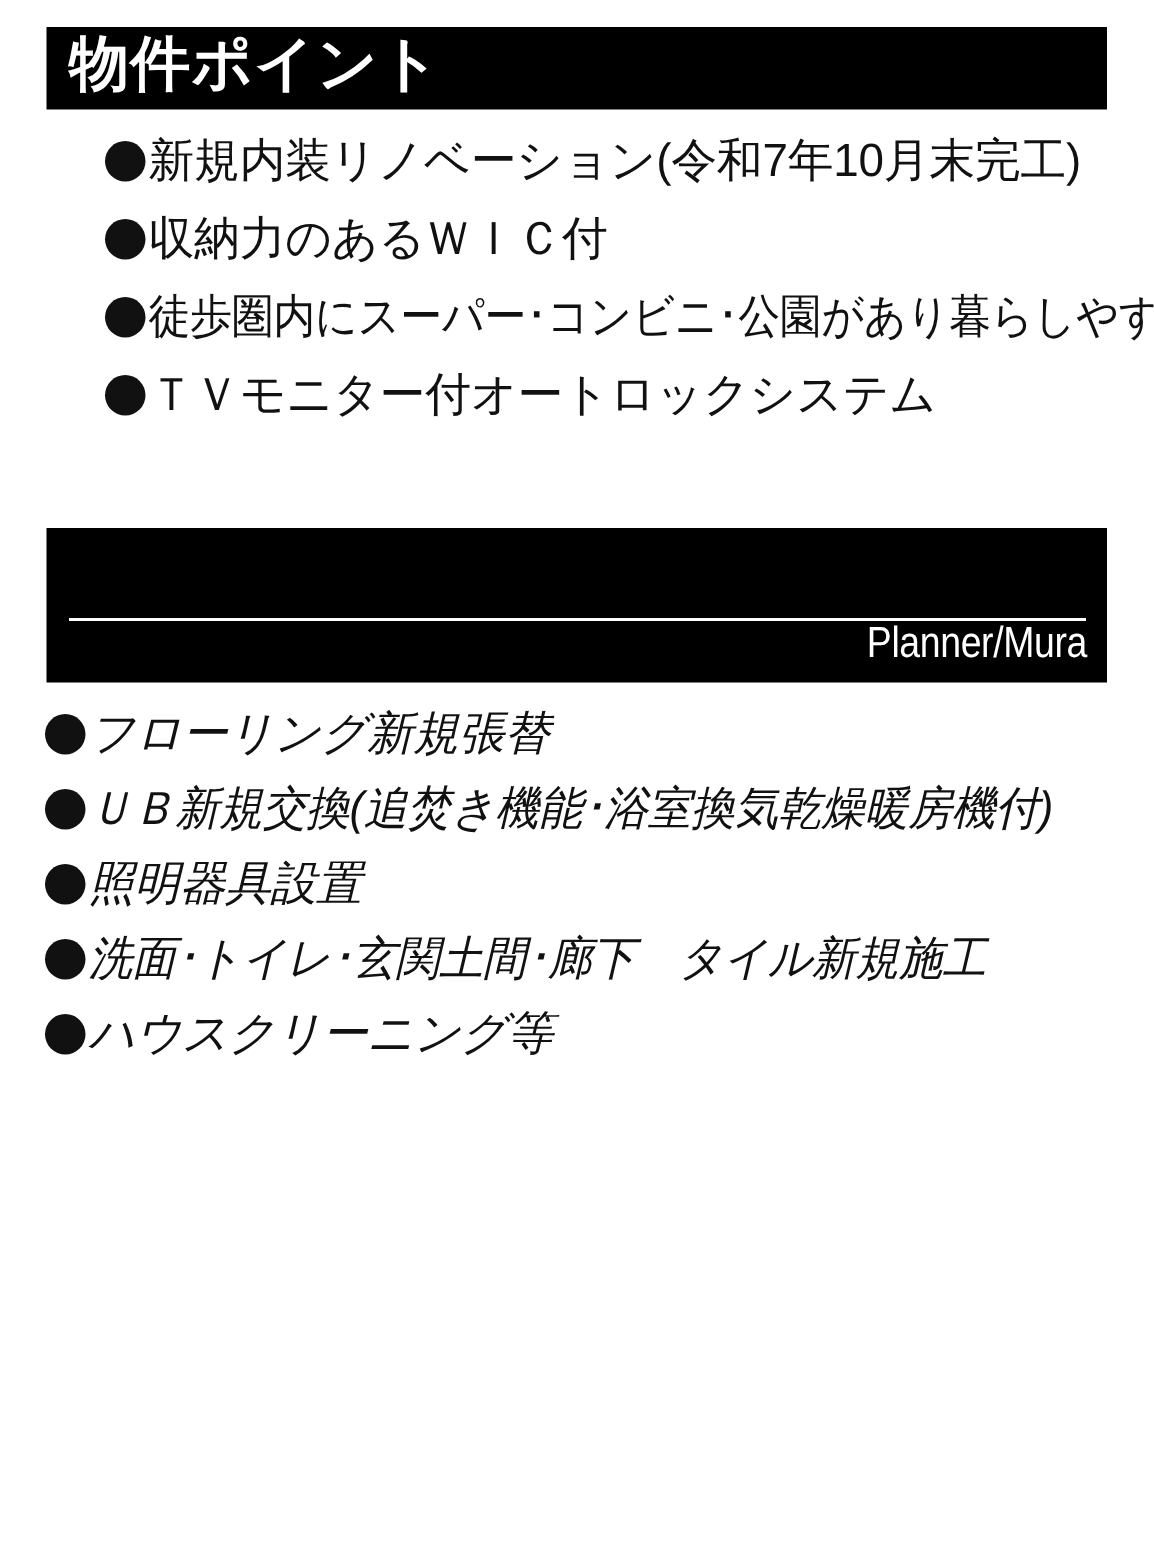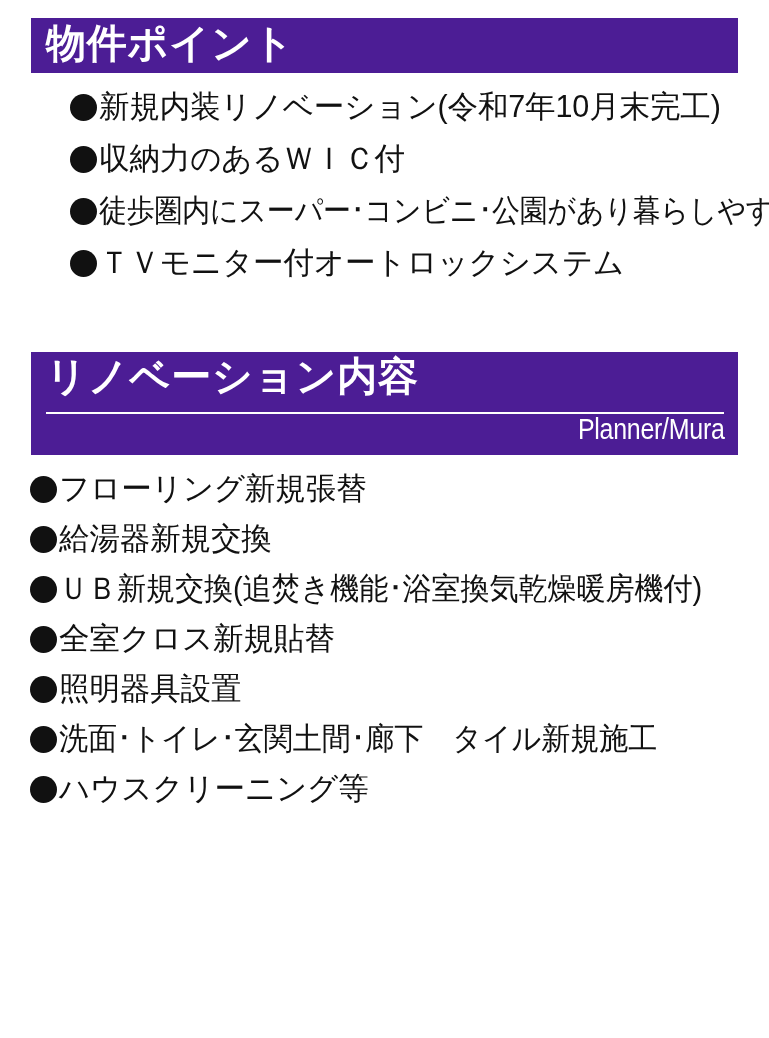--- a/index.html
+++ b/index.html
@@ -21,21 +21,21 @@
     left: 0;
     top: 0;
     width: 769px;
     height: 1038px;
     background: #ffffff;
   }
 
   
   .section-header {
     position: absolute;
-    background: #4c1d95;
+    background: #000000;
     box-sizing: border-box;
     padding-left: 16px;
   }
   .section-header.points {
     left: 31px;
     top: 18px;
     width: 707px;
     height: 55px;
   }
   .section-header.reno {
@@ -87,21 +87,21 @@
     white-space: nowrap;
   }
 
   
   .bullet-list {
     position: absolute;
     left: 0;
     width: 769px;
   }
   .bullet-list.points { top: 80px; padding-left: 40px; }
-  .bullet-list.reno   { top: 463px; }
+  .bullet-list.reno   { top: 463px; font-style: italic; }
 
   .bullet-item {
     position: relative;
     height: 50px;
     padding-left: 30px;
     box-sizing: border-box;
     display: flex;
     align-items: center;
     color: #000000;
     white-space: nowrap;
@@ -158,41 +158,32 @@
       <span class="bullet-mark"></span>
       <span class="bullet-text tighter">徒歩圏内にスーパー･コンビニ･公園があり暮らしやすい住環境</span>
     </div>
     <div class="bullet-item">
       <span class="bullet-mark"></span>
       <span class="bullet-text">ＴＶモニター付オートロックシステム</span>
     </div>
   </div>
 
   <div class="section-header reno">
-    <div class="section-title">リノベーション内容</div>
     <div class="header-rule"></div>
     <div class="header-credit">Planner/Mura</div>
   </div>
 
   <div class="bullet-list reno">
     <div class="bullet-item">
       <span class="bullet-mark"></span>
       <span class="bullet-text">フローリング新規張替</span>
     </div>
     <div class="bullet-item">
       <span class="bullet-mark"></span>
-      <span class="bullet-text">給湯器新規交換</span>
-    </div>
-    <div class="bullet-item">
-      <span class="bullet-mark"></span>
       <span class="bullet-text tight">ＵＢ新規交換(追焚き機能･浴室換気乾燥暖房機付)</span>
-    </div>
-    <div class="bullet-item">
-      <span class="bullet-mark"></span>
-      <span class="bullet-text">全室クロス新規貼替</span>
     </div>
     <div class="bullet-item">
       <span class="bullet-mark"></span>
       <span class="bullet-text">照明器具設置</span>
     </div>
     <div class="bullet-item">
       <span class="bullet-mark"></span>
       <span class="bullet-text tight">洗面･トイレ･玄関土間･廊下　タイル新規施工</span>
     </div>
     <div class="bullet-item">

